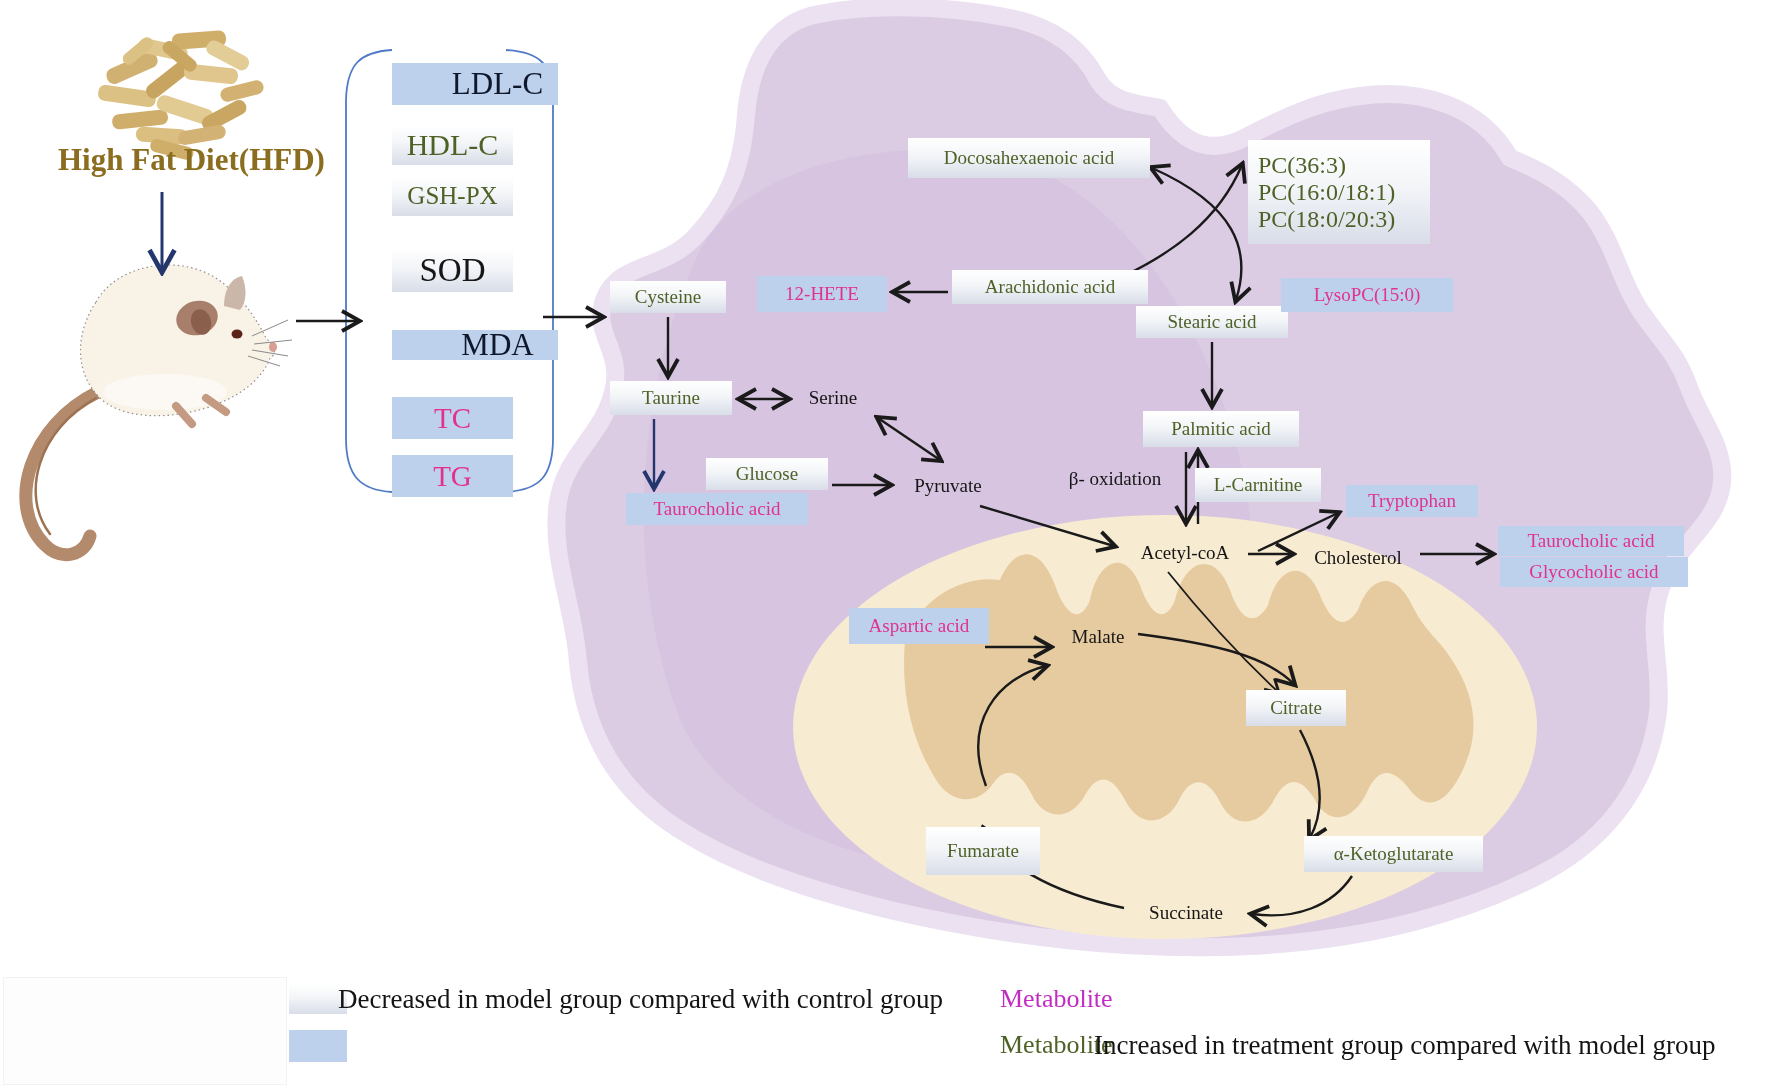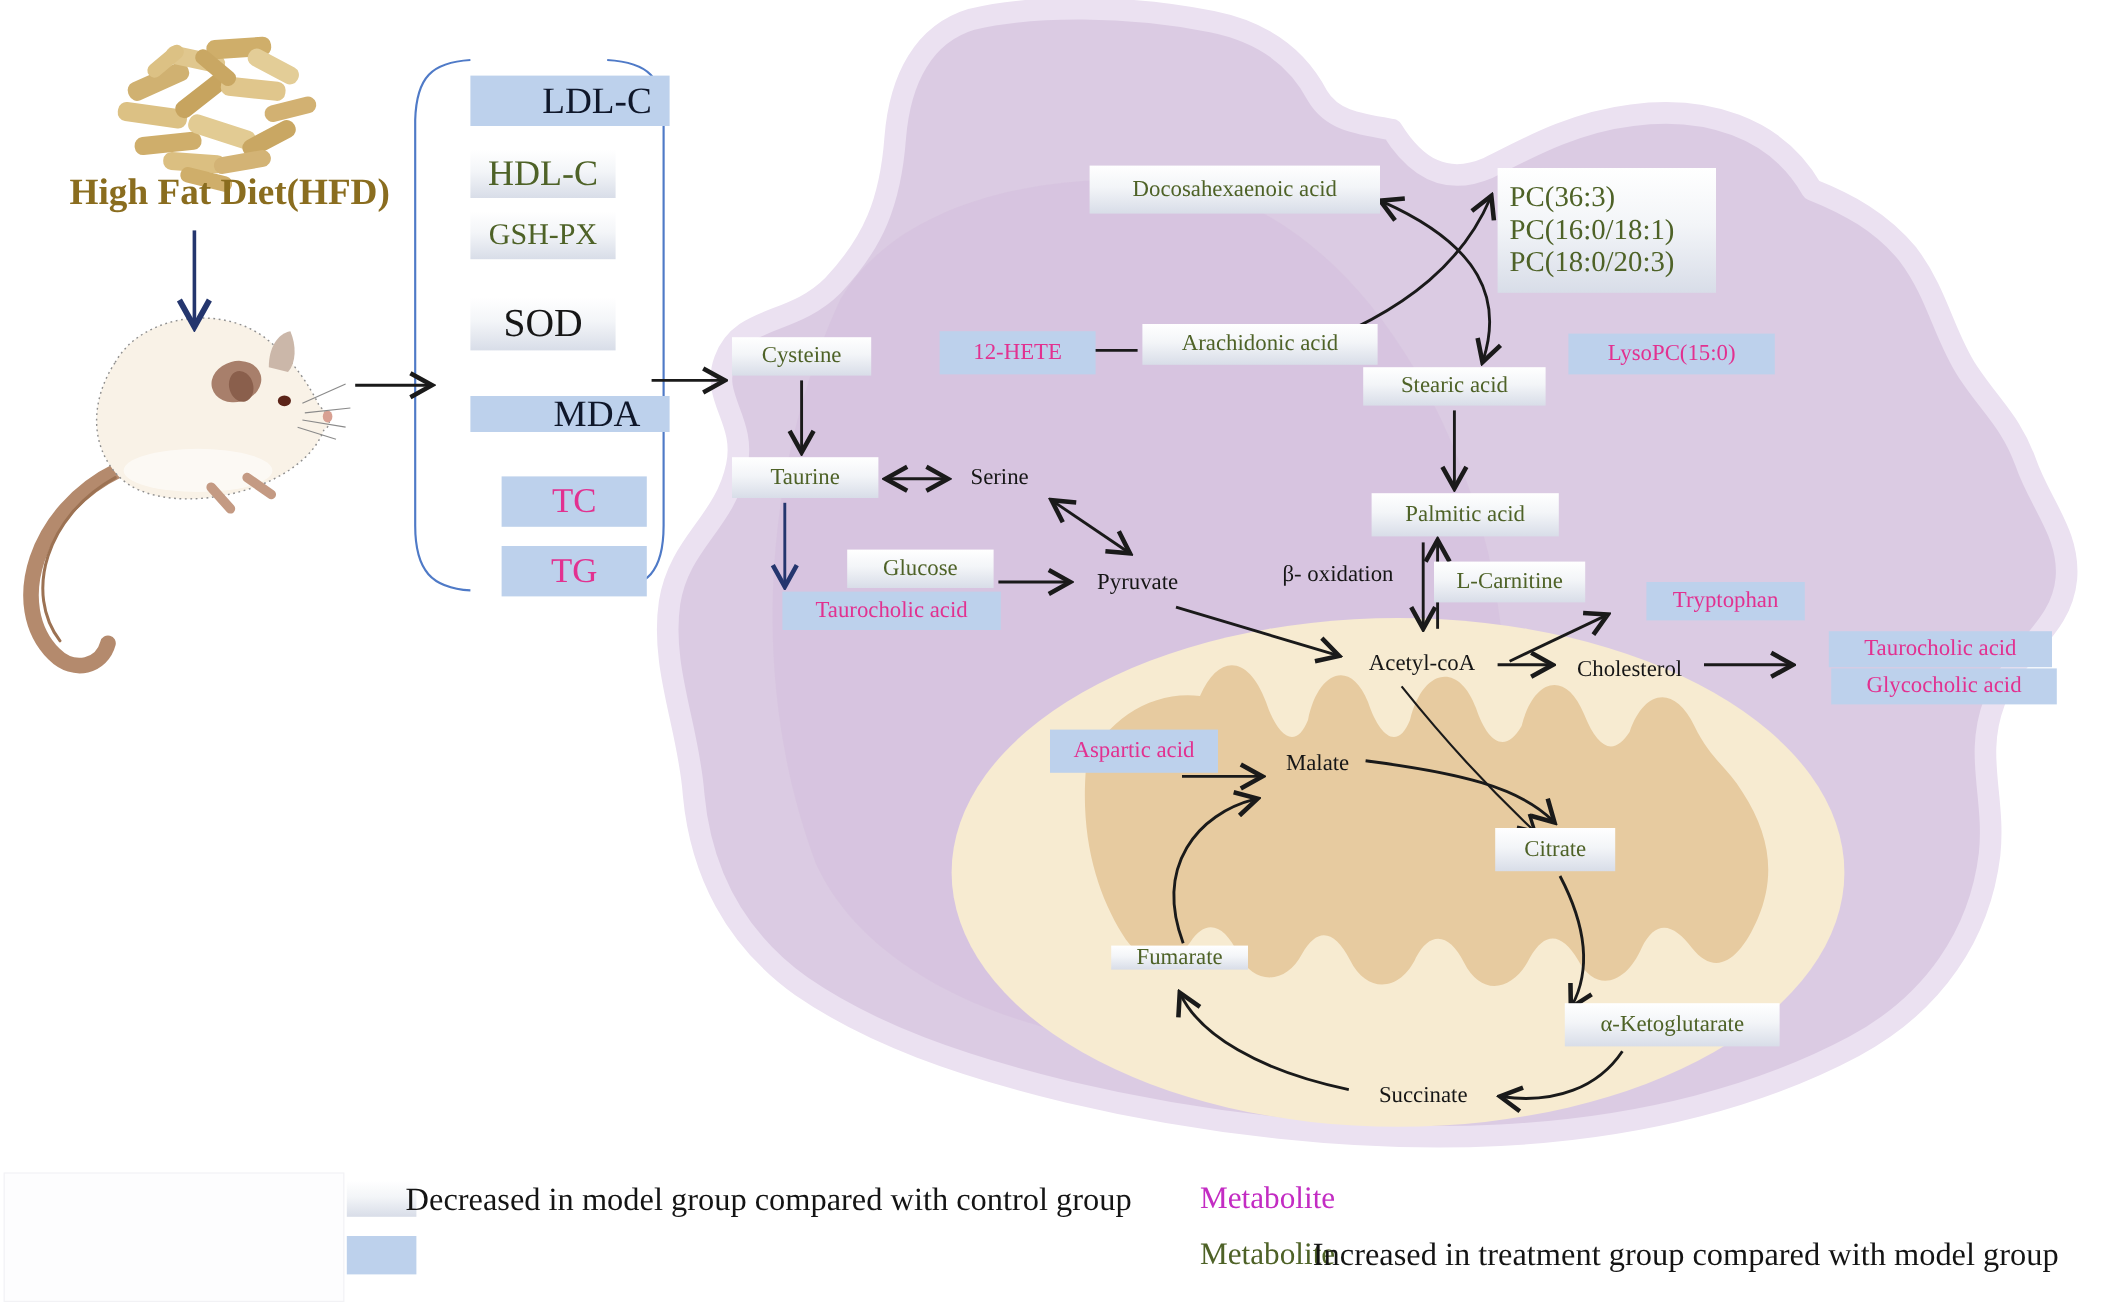--- a/index.html
+++ b/index.html
@@ -9,21 +9,21 @@
   }
   .art{position:absolute;left:0;top:0;z-index:1;}
   .node{
     position:absolute;z-index:5;display:flex;align-items:center;justify-content:center;
     font-size:19px;line-height:1.1;white-space:nowrap;color:#161616;
   }
   .v-light{background:linear-gradient(180deg,#ffffff 0%,#f3f5f8 45%,#d8dde8 100%);}
   .v-blue{background:#bdd1ec;}
   .v-plain{background:transparent;}
   .c-green{color:#4e6227;}
-  .c-pink{color:#e23190;margin-left:26px;}
+  .c-pink{color:#e23190;}
   .c-magenta{color:#0f172a;padding-left:45px;}
   .c-black{color:#161616;}
   .bio{
     position:absolute;left:392px;width:121px;z-index:5;display:flex;align-items:center;justify-content:center;
     font-size:30px;
   }
   .title{
     position:absolute;z-index:5;font-weight:bold;font-size:31px;color:#8a6d1f;white-space:nowrap;
   }
   .pcbox{
@@ -217,21 +217,21 @@
   <div class="node v-light c-green" style="left:1143px;top:411px;width:156px;height:36px;">Palmitic acid</div>
   <div class="node v-light c-green" style="left:1195px;top:468px;width:126px;height:34px;">L-Carnitine</div>
   <div class="node v-blue c-pink" style="left:1346px;top:485px;width:132px;height:32px;">Tryptophan</div>
   <div class="node v-plain c-black" style="left:1126px;top:538px;width:118px;height:30px;">Acetyl-coA</div>
   <div class="node v-plain c-black" style="left:1298px;top:543px;width:120px;height:30px;">Cholesterol</div>
   <div class="node v-blue c-pink" style="left:1498px;top:526px;width:186px;height:30px;">Taurocholic acid</div>
   <div class="node v-blue c-pink" style="left:1500px;top:557px;width:188px;height:30px;">Glycocholic acid</div>
   <div class="node v-blue c-pink" style="left:849px;top:608px;width:140px;height:36px;">Aspartic acid</div>
   <div class="node v-plain c-black" style="left:1060px;top:623px;width:76px;height:28px;">Malate</div>
   <div class="node v-light c-green" style="left:1246px;top:690px;width:100px;height:36px;">Citrate</div>
-  <div class="node v-light c-green" style="left:926px;top:788px;width:114px;height:20px;">Fumarate</div>
+  <div class="node v-light c-green" style="left:926px;top:827px;width:114px;height:48px;">Fumarate</div>
   <div class="node v-light c-green" style="left:1304px;top:836px;width:179px;height:36px;">α-Ketoglutarate</div>
   <div class="node v-plain c-black" style="left:1128px;top:898px;width:116px;height:30px;">Succinate</div>
 
   <div class="legend-swatch v-light" style="left:289px;top:984px;width:58px;height:30px;"></div>
   <div class="legend-text" style="left:338px;top:984px;left:338px;">Decreased in model group compared with control group</div>
   <div class="legend-swatch v-blue" style="left:289px;top:1030px;width:58px;height:32px;"></div>
   <div class="legend-text" style="left:1000px;top:984px;color:#c32cc3;font-size:26px;">Metabolite</div>
   <div class="legend-text" style="left:1000px;top:1030px;color:#4e6227;font-size:26px;">Metabolite</div>
   <div class="legend-text" style="left:1094px;top:1030px;">Increased in treatment group compared with model group</div>
 

